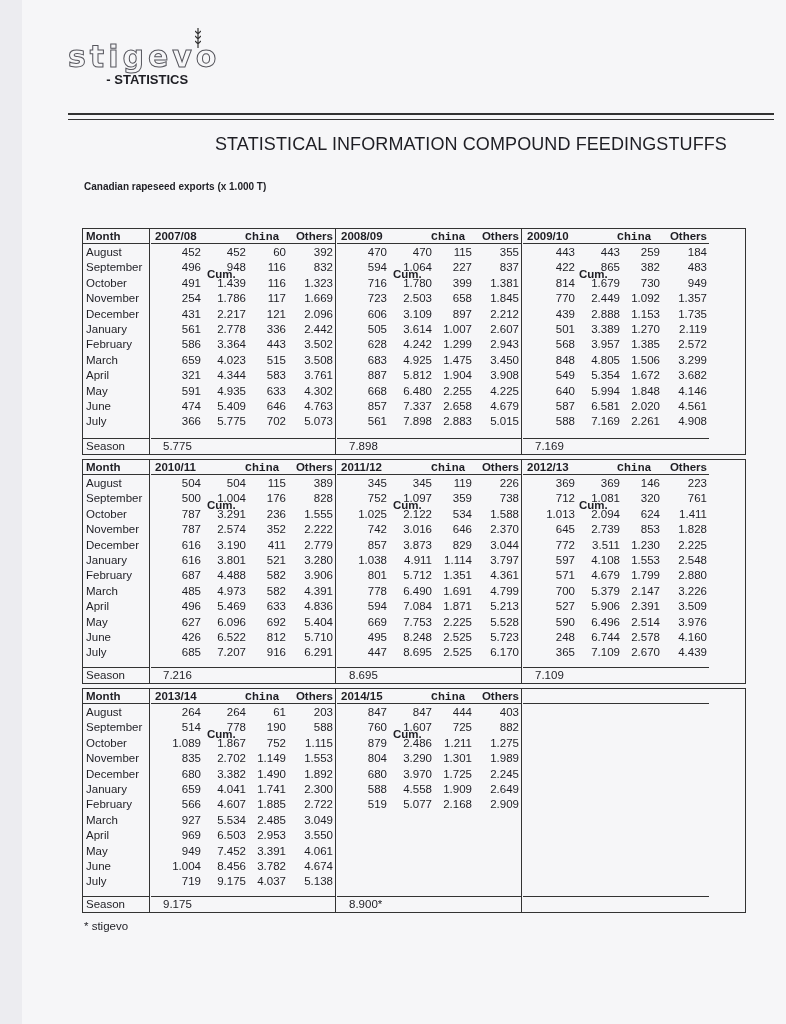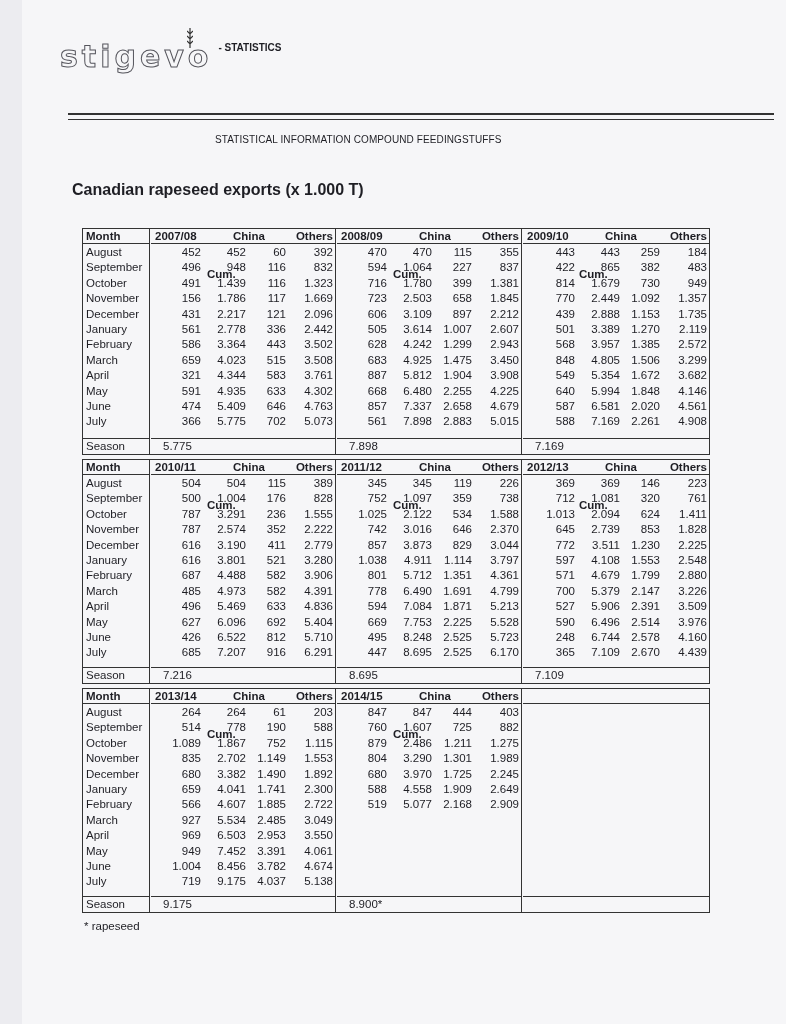--- a/index.html
+++ b/index.html
@@ -1,34 +1,34 @@
 <!DOCTYPE html>
 <html><head>
 <meta charset="utf-8">
 <style>
   html, body { margin: 0; padding: 0; }
   body {
     width: 786px; height: 1024px; background: #f6f6f8; position: relative; overflow: hidden;
     font-family: "Liberation Sans", sans-serif; color: #1e1e24;
   }
   .page-edge { position: absolute; left: 0; top: 0; width: 22px; height: 1024px; background: #ececf0; }
-  .logo { position: absolute; left: 60px; top: 42px; display: flex; align-items: flex-start; }
+  .logo { position: absolute; left: 68px; top: 42px; display: flex; align-items: center; flex-direction: column; }
   .logo-word {
     font-family: "DejaVu Sans", sans-serif; font-weight: bold; font-size: 30px; letter-spacing: 4px;
     color: #f6f6f8; -webkit-text-stroke: 1px #55555c; line-height: 30px;
   }
   .wheat { position: absolute; left: 127px; top: -14px; width: 6px; height: 20px; }
-  .logo-suffix { font-weight: bold; font-size: 10px; margin-left: 6px; margin-bottom: 4px; color: #1e1e24; }
+  .logo-suffix { font-weight: bold; font-size: 13px; margin-left: 6px; margin-bottom: 4px; color: #1e1e24; }
   .rule { position: absolute; left: 68px; width: 706px; background: #333; }
   .rule1 { top: 113px; height: 2px; }
   .rule2 { top: 119px; height: 1px; }
-  .main-title { position: absolute; left: 215px; top: 134px; font-size: 10px; letter-spacing: 0.1px; }
-  .subtitle { position: absolute; left: 72px; top: 181px; font-size: 16px; font-weight: bold; }
-
-  .block { position: absolute; left: 82px; width: 626px; border: 1.5px solid #333; }
+  .main-title { position: absolute; left: 215px; top: 134px; font-size: 18px; letter-spacing: 0.1px; }
+  .subtitle { position: absolute; left: 84px; top: 181px; font-size: 10px; font-weight: bold; }
+
+  .block { position: absolute; left: 82px; width: 626px; border: 1.5px solid #333; padding-left: 36px; }
   .block1 { top: 228px; height: 225px; }
   .block2 { top: 459px; height: 223px; }
   .block3 { top: 688px; height: 223px; }
 
   .col { position: absolute; top: 0; bottom: 0; border-right: 1.5px solid #333; }
   .col-month { left: 0; width: 66px; }
   .col-s1 { left: 68px; width: 184px; }
   .col-s2 { left: 254px; width: 184px; }
   .col-s3 { left: 440px; width: 186px; border-right: none; }
 
@@ -40,21 +40,21 @@
             font-weight: normal; font-size: 11.5px; line-height: 15px; }
 
   .month-cell { padding-left: 3px; }
   .c { position: absolute; text-align: right; }
   .c1 { right: 134px; }
   .c2 { right: 89px; }
   .c3 { right: 49px; }
   .c4 { right: 2px; }
   .hdr .h1 { position: absolute; left: 4px; }
   .hdr .h2 { position: absolute; left: 56px; margin-top: 38px; }
-  .hdr .h3 { position: absolute; left: 82px; }
+  .hdr .h3 { position: absolute; left: 94px; font-family: Liberation Mono, monospace; }
   .hdr .h4 { position: absolute; right: 2px; }
   .season .sv { position: absolute; left: 12px; }
 
   .footnote { position: absolute; left: 84px; top: 920px; font-size: 11.5px; }
 </style>
 </head>
 <body>
 
 <div class="page-edge"></div>
 
@@ -112,21 +112,21 @@
             <span class="c c3">116</span>
             <span class="c c4">832</span>
           </div>
           <div class="row">
             <span class="c c1">491</span>
             <span class="c c2">1.439</span>
             <span class="c c3">116</span>
             <span class="c c4">1.323</span>
           </div>
           <div class="row">
-            <span class="c c1">156</span>
+            <span class="c c1">254</span>
             <span class="c c2">1.786</span>
             <span class="c c3">117</span>
             <span class="c c4">1.669</span>
           </div>
           <div class="row">
             <span class="c c1">431</span>
             <span class="c c2">2.217</span>
             <span class="c c3">121</span>
             <span class="c c4">2.096</span>
           </div>
@@ -785,13 +785,13 @@
       <div class="col col-s3">
         <div class="hdr"></div>
         <div class="rows"></div>
         <div class="season">
           <span class="sv"></span>
         </div>
       </div>
     </div>
   </div>
 
-<div class="footnote">* rapeseed</div>
+<div class="footnote">* stigevo</div>
 
 </body></html>

